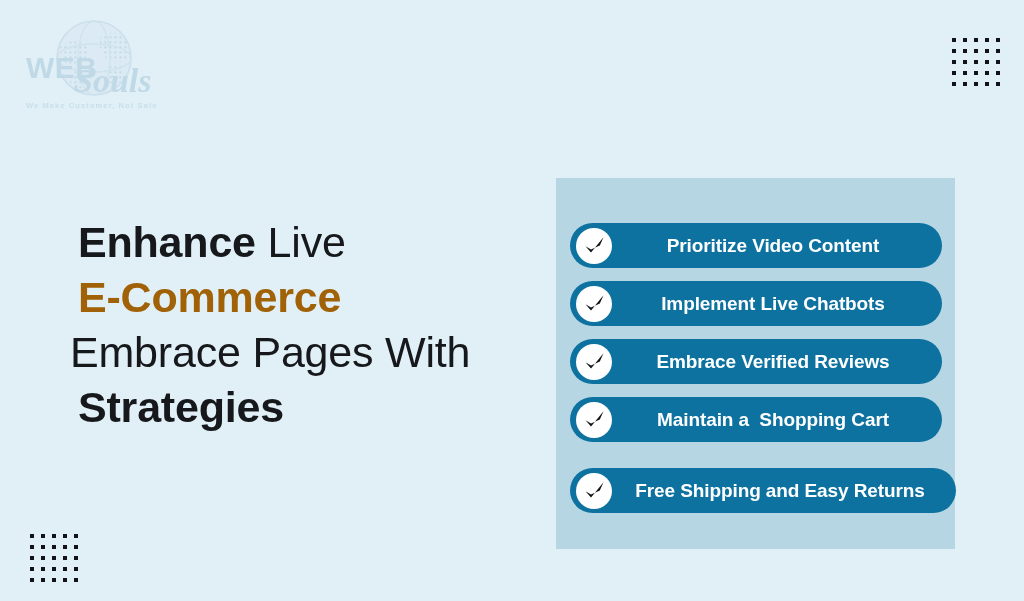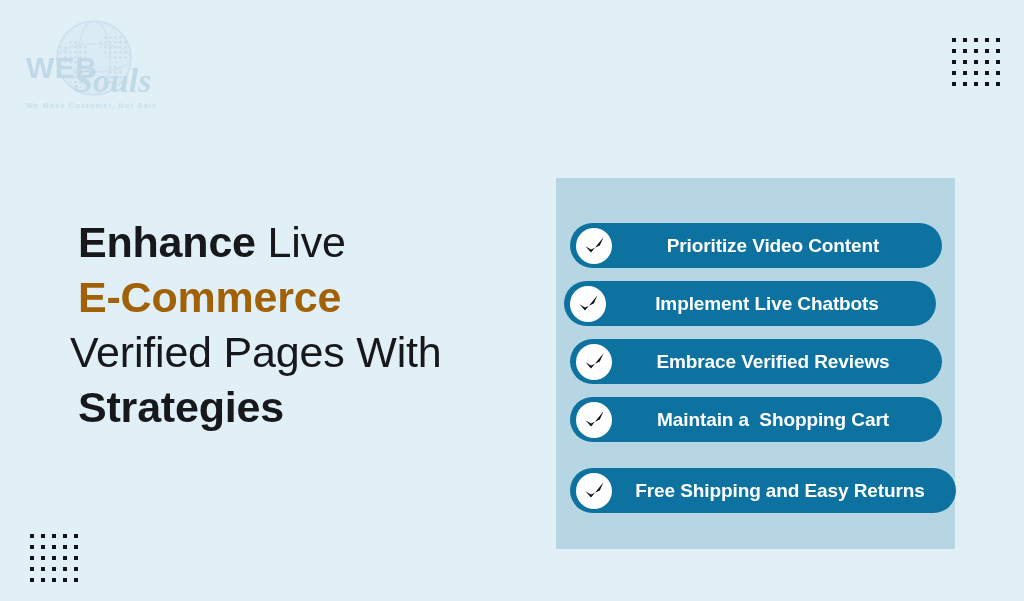--- a/index.html
+++ b/index.html
@@ -108,21 +108,21 @@
     box-sizing: border-box;
     color: #ffffff;
     font-size: 19px;
     font-weight: 700;
     letter-spacing: -0.1px;
     white-space: pre;
   }
 
   
   .pill-0 { left: 14px;  top: 45px;  width: 372px; }
-  .pill-1 { left: 8px;  top: 103px; width: 372px; }
+  .pill-1 { left: 14px;  top: 103px; width: 372px; }
   .pill-2 { left: 14px;  top: 161px; width: 372px; }
   .pill-3 { left: 14px;  top: 219px; width: 372px; }
   .pill-4 { left: 14px;  top: 290px; width: 386px; }
   .pill-4 .pill-label { font-size: 19px; }
 </style>
 </head>
 <body>
 
 <div id="logo">
   <svg width="160" height="96" viewBox="0 0 160 96" aria-hidden="true">
@@ -204,21 +204,21 @@
   <span class="dot"></span>
     <span class="dot"></span>
     <span class="dot"></span>
     <span class="dot"></span>
     <span class="dot"></span>
 </div>
 
 <h1 id="headline">
   <span class="ln"><span class="w-bold">Enhance</span><span class="w-reg"> Live</span></span>
   <span class="ln"><span class="w-bold c-teal">E-Commerce</span></span>
-  <span class="ln"><span class="w-reg">Verified Pages With</span></span>
+  <span class="ln"><span class="w-reg">Embrace Pages With</span></span>
   <span class="ln"><span class="w-bold">Strategies</span></span>
 </h1>
 
 <div id="panel">
   <div id="checklist">
 
     <div class="pill pill-0">
       <span class="check-circle">
         <svg width="26" height="26" viewBox="0 0 26 26" aria-hidden="true">
           <path d="M4.5 13.2 L10 19.5 L22.5 4.2 L18.8 12.6 L10 16.4 Z" fill="#111318"></path>

